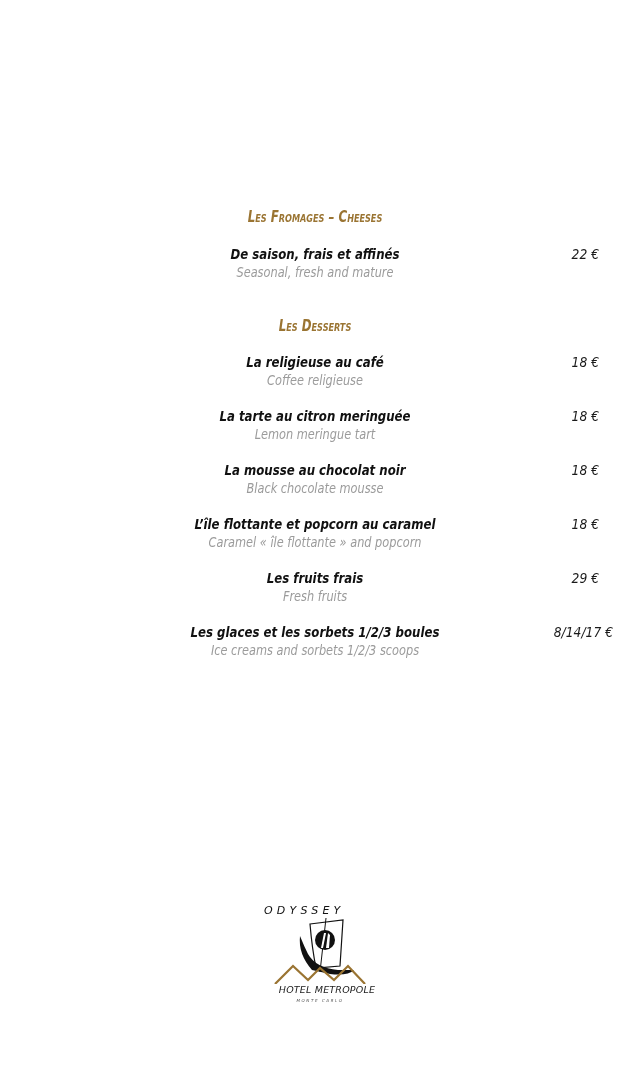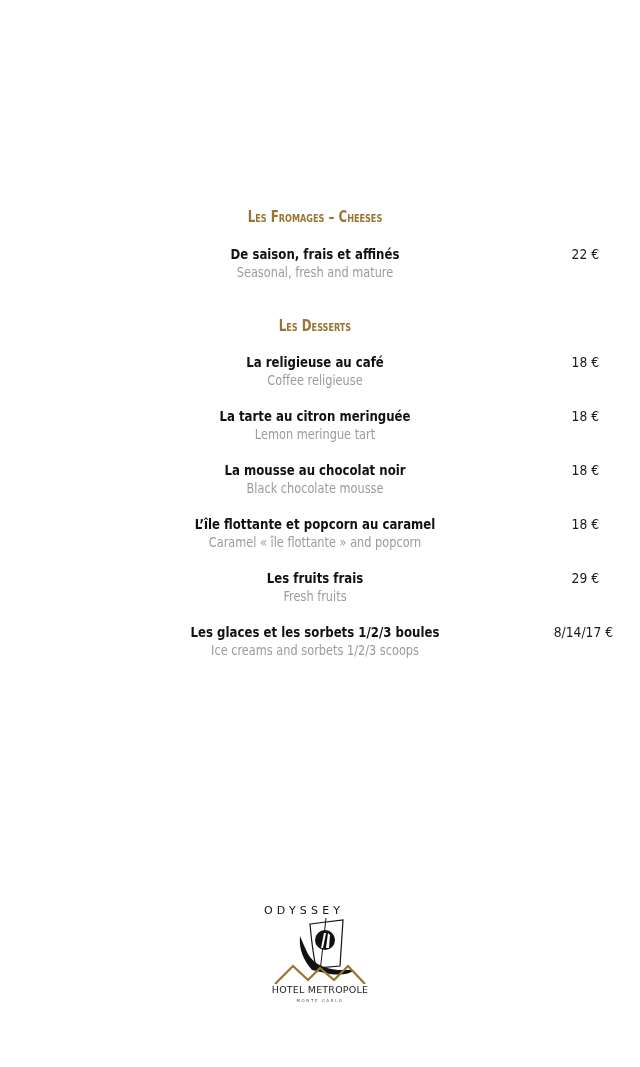--- a/index.html
+++ b/index.html
@@ -1,17 +1,17 @@
 <!DOCTYPE html>
 <html><head>
   <meta charset="utf-8">
   <style>
     html, body { margin: 0; padding: 0; background: #ffffff; }
     body { width: 640px; height: 1067px; position: relative; overflow: hidden; font-family: "DejaVu Sans", sans-serif; }
-    .page { position: absolute; left: 0; top: 0; width: 640px; height: 1067px; }
+    .page { position: absolute; left: 0; top: 0; width: 640px; height: 1067px; font-style: italic; }
     .section-title {
       position: absolute; left: 0; width: 630px; text-align: center;
       color: #9a7432; font-family: "DejaVu Sans Condensed", "DejaVu Sans", sans-serif;
       font-variant: small-caps; font-weight: bold; font-size: 16px; letter-spacing: 0px;
       transform: scaleX(0.82); transform-origin: center;
     }
     .item { position: absolute; left: 0; width: 640px; }
     .item-name {
       position: absolute; left: 0; width: 630px; text-align: center;
       color: #111111; font-size: 14px; font-weight: bold; top: 0;
@@ -26,21 +26,21 @@
       position: absolute; right: 0; top: 0; width: 120px; text-align: right;
       color: #1a1a1a; font-size: 14px;
       transform: scaleX(0.88); transform-origin: right 0;
     }
     .logo { position: absolute; left: 260px; top: 898px; width: 120px; height: 120px; }
     .logo-title {
       position: absolute; left: 0; top: 6px; width: 120px; 
       font-size: 11px; letter-spacing: 4.2px; color: #111; padding-left: 4px; box-sizing: border-box;
     }
     .logo-sub {
-      position: absolute; left: 0; top: 86px; width: 120px; text-align: center;
+      position: absolute; left: 7px; top: 86px; width: 120px; text-align: center;
       font-size: 9.5px; color: #222; letter-spacing: 0.2px;
     }
     .logo-sub2 {
       position: absolute; left: 0; top: 100px; width: 120px; text-align: center;
       font-size: 4px; color: #555; letter-spacing: 1.6px;
     }
     .logo svg { position: absolute; left: 0; top: 20px; }
   </style>
 </head>
 <body>

